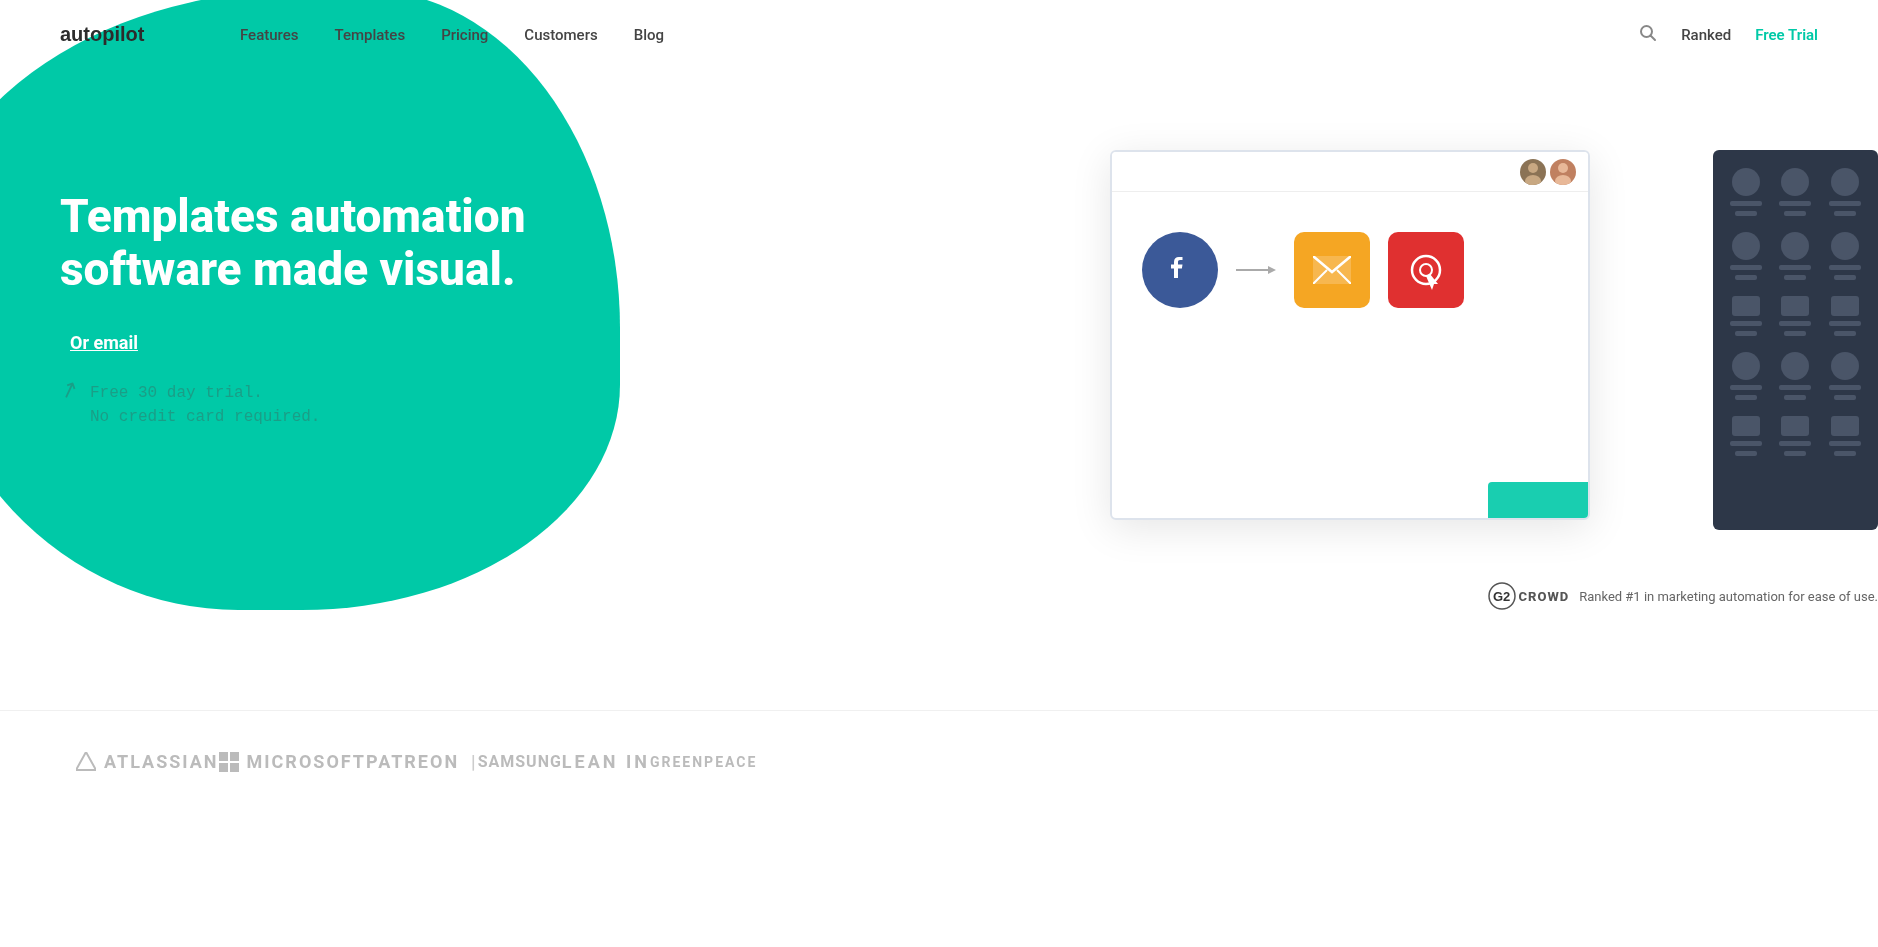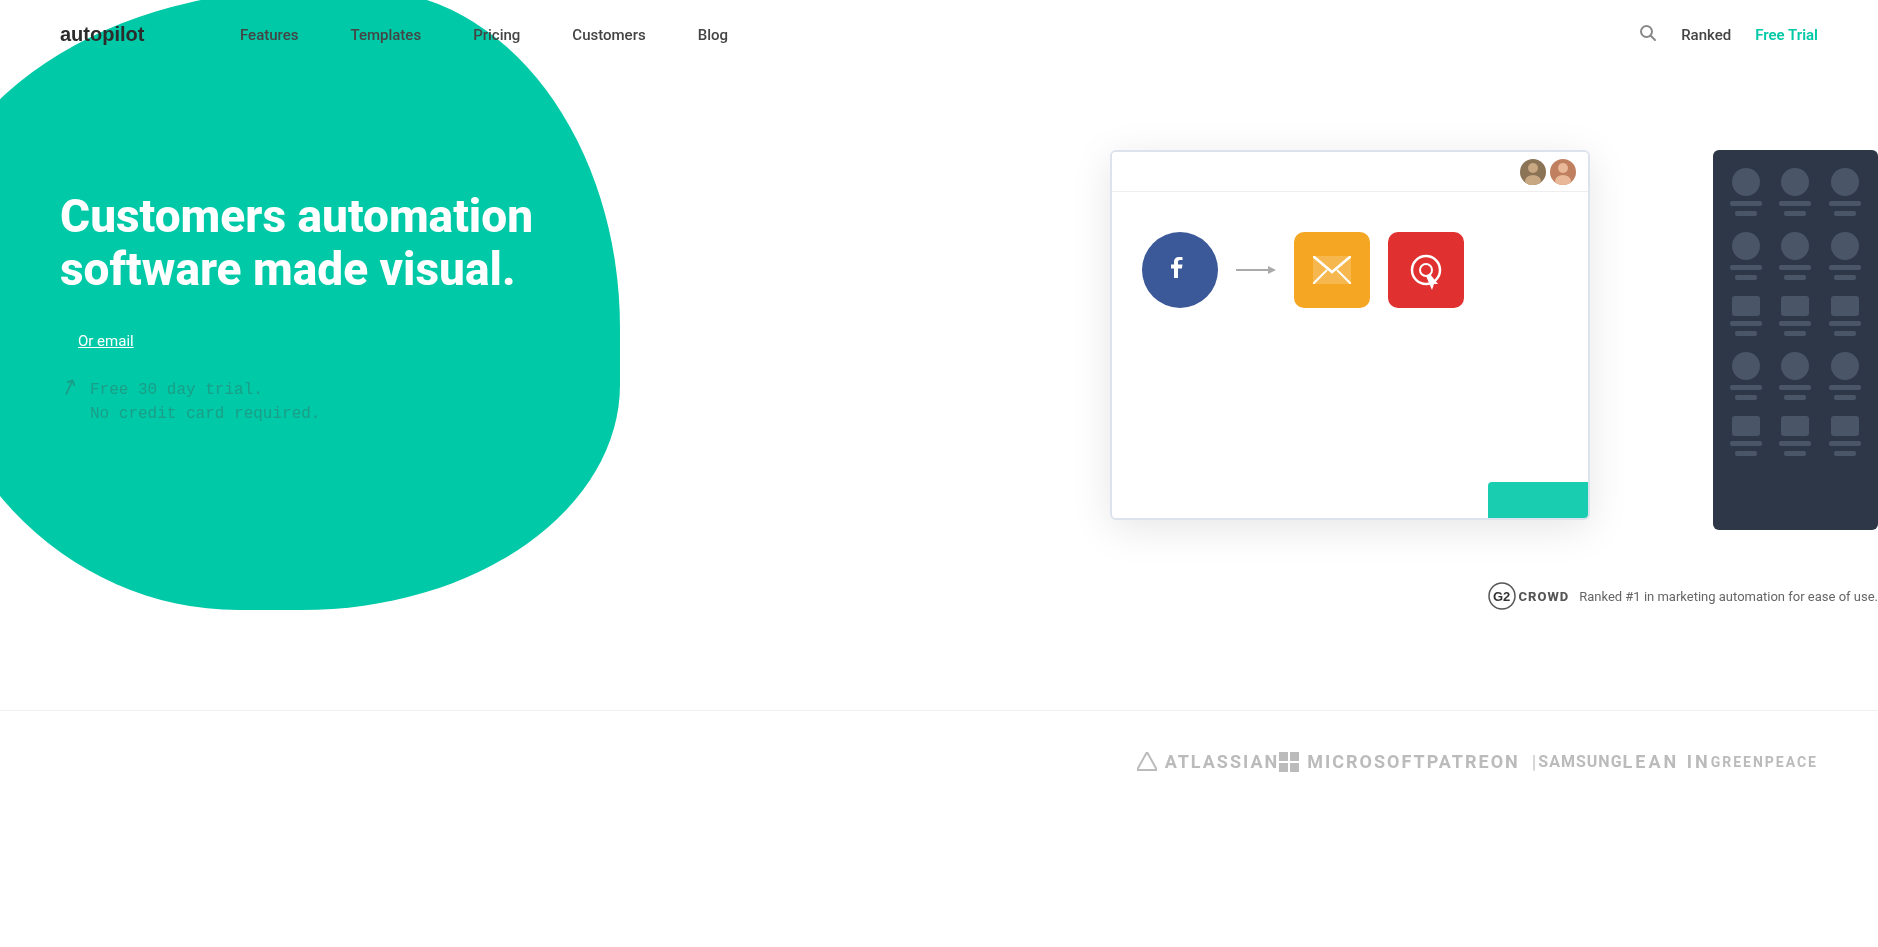--- a/index.html
+++ b/index.html
@@ -4,21 +4,21 @@
   <style>
     * { margin: 0; padding: 0; box-sizing: border-box; }
     body { font-family: -apple-system, BlinkMacSystemFont, 'Segoe UI', Roboto, sans-serif; background: #fff; overflow-x: hidden; width: 1878px; min-height: 947px; }
 
     
     nav {
       display: flex; align-items: center; padding: 0 60px; height: 70px;
       position: relative; z-index: 10;
     }
     .nav-logo { font-size: 22px; font-weight: 700; color: #2c2c2c; margin-right: 50px; }
-    .nav-links { display: flex; gap: 52px; align-items: center; }
+    .nav-links { display: flex; gap: 36px; align-items: center; }
     .nav-links a { text-decoration: none; color: #444; font-size: 15px; font-weight: 500; }
     .nav-right { margin-left: auto; display: flex; align-items: center; gap: 24px; }
     .nav-search { font-size: 18px; color: #888; cursor: pointer; }
     .nav-login { color: #444; font-size: 15px; font-weight: 500; text-decoration: none; }
     .nav-freetrial { color: #00c9a7; font-size: 15px; font-weight: 600; text-decoration: none; }
 
     
     .hero {
       position: relative; padding: 0 60px; min-height: 560px; overflow: visible;
     }
@@ -39,22 +39,22 @@
       display: inline-flex; align-items: center; gap: 12px;
       background: #fff; border: none; border-radius: 6px;
       padding: 14px 28px; font-size: 16px; font-weight: 600; color: #333;
       cursor: pointer; box-shadow: 0 2px 10px rgba(0,0,0,0.12);
       text-decoration: none;
     }
     .google-g {
       width: 22px; height: 22px;
     }
     .or-email {
-      display: inline-block; margin-left: 18px; color: #fff; font-size: 15px;
-      text-decoration: underline; cursor: pointer; font-weight: 400;
+      display: inline-block; margin-left: 10px; color: #fff; font-size: 18px;
+      text-decoration: underline; cursor: pointer; font-weight: 700;
     }
     .hero-note {
       margin-top: 28px; position: relative; padding-left: 30px;
     }
     .hero-note-arrow {
       position: absolute; left: 0; top: -4px;
       font-size: 22px; color: #1a9e87; transform: rotate(-20deg);
       font-family: cursive;
     }
     .hero-note-text {
@@ -146,22 +146,22 @@
 
     
     .g2-badge {
       position: absolute; bottom: -60px; right: 0;
       display: flex; align-items: center; gap: 10px;
       font-size: 14px; color: #555;
     }
 
     
     .logos-section {
-      margin-top: 80px; padding: 40px 60px; display: flex;
-      align-items: center; justify-content: flex-end;
+      margin-top: 80px; padding: 40px 76px; display: flex;
+      align-items: center; justify-content: flex-start;
       border-top: 1px solid #f0f0f0;
     }
     .logo-item {
       color: #bbb; font-size: 18px; font-weight: 700; letter-spacing: 2px;
       text-transform: uppercase; display: flex; align-items: center; gap: 8px;
     }
 
   </style>
 </head>
 <body>
@@ -189,21 +189,21 @@
     <a href="#" class="nav-login">Ranked</a>
     <a href="#" class="nav-freetrial">Free Trial</a>
   </div>
 </nav>
 
 <div class="hero">
   <div class="hero-blob"></div>
 
   <div class="hero-content">
     <h1 class="hero-title">
-      <span>Customers automation</span><br>
+      <span>Templates automation</span><br>
       <span>software made visual.</span>
     </h1>
 
     <div style="display:flex; align-items:center; gap:0; margin-bottom: 16px;">
       <a href="#" class="or-email">Or email</a>
     </div>
 
     <div class="hero-note">
       <span class="hero-note-arrow">↗</span>
       <div class="hero-note-text">

